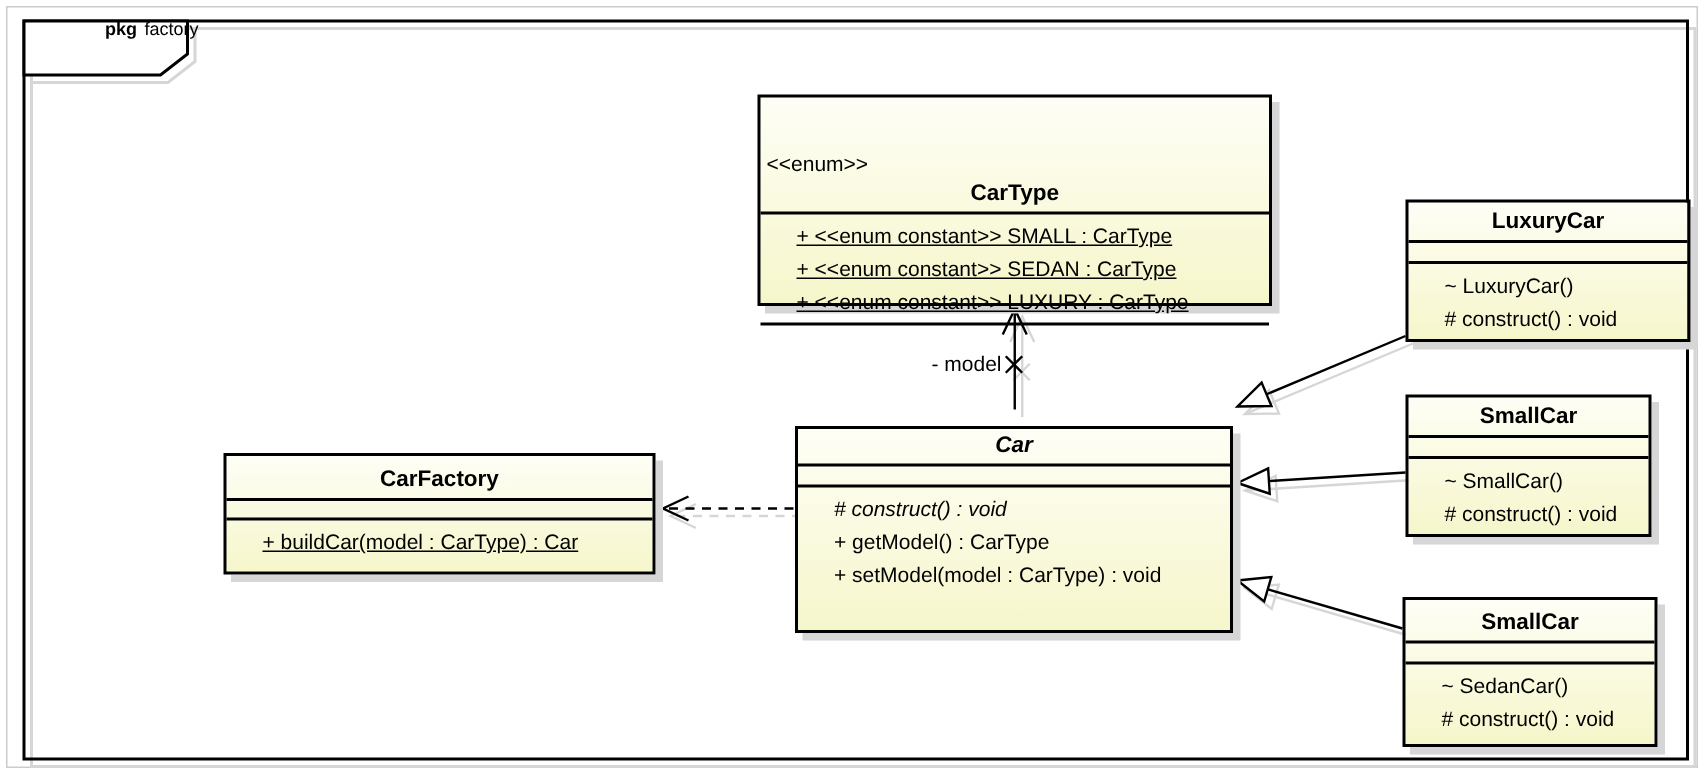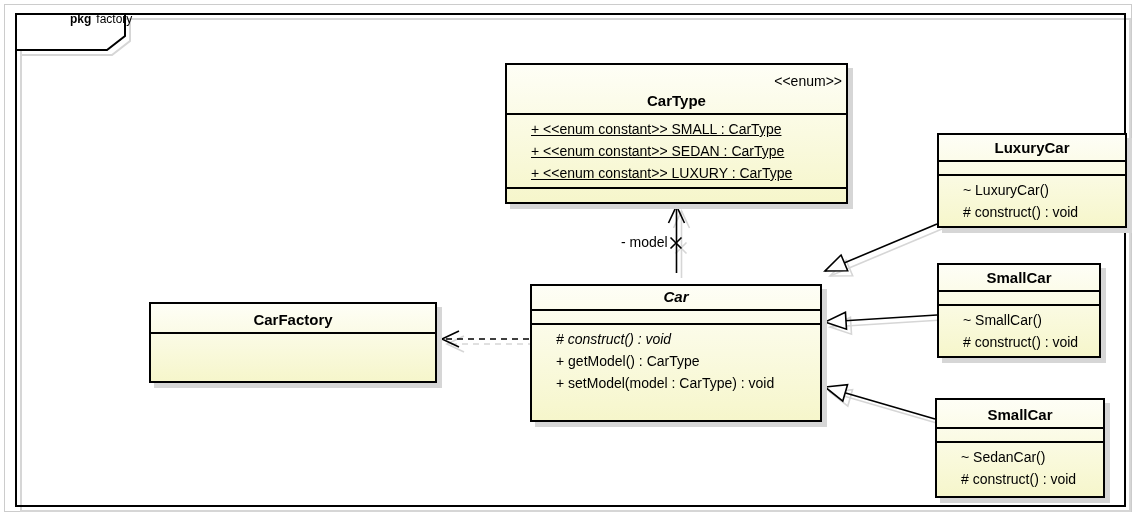--- a/index.html
+++ b/index.html
@@ -9,21 +9,21 @@
   }
   #wires{position:absolute;left:0;top:0;z-index:1;}
   .cls{
     position:absolute;box-sizing:border-box;z-index:2;
     border:2.5px solid #000;
     background:linear-gradient(180deg,#fefef6 0%,#f6f6cb 100%);
     box-shadow:5px 5px 0 #d6d6d6;
     display:flex;flex-direction:column;
   }
   .ttl{text-align:center;font-weight:bold;font-size:15px;padding:3px 4px 2px;line-height:20px;}
-  .stereo{font-weight:normal;font-size:14px;line-height:19px;padding-top:4px;text-align:right;}
+  .stereo{font-weight:normal;font-size:14px;line-height:19px;padding-top:4px;text-align:left;margin-top:28px;}
   .abstract-name{font-style:italic;}
   .attrs{border-top:2px solid #000;flex:0 0 auto;padding:3px 0;}
   .attrs.empty{padding:0;}
   .ops{border-top:2px solid #000;flex:1 1 auto;padding:3px 0;min-height:6px;}
   .row{font-size:14px;line-height:22px;padding:0 24px;white-space:nowrap;}
   .ul{text-decoration:underline;}
   .it{font-style:italic;}
   .tab-label{
     position:absolute;left:31px;top:9px;z-index:3;font-size:12px;line-height:20px;margin-left:39px;
   }
@@ -104,20 +104,23 @@
     <div class="ops">
       <div class="row it"># construct() : void</div>
       <div class="row">+ getModel() : CarType</div>
       <div class="row">+ setModel(model : CarType) : void</div>
     </div>
   </div>
 
   <div class="cls" style="left:149px;top:302px;width:288px;height:81px">
     <div class="ttl" style="padding-top:6px">CarFactory</div>
     <div class="attrs empty" style="height:11px"></div>
+    <div class="ops">
+      <div class="row ul">+ buildCar(model : CarType) : Car</div>
+    </div>
   </div>
 
   <div class="cls" style="left:937px;top:133px;width:190px;height:95px">
     <div class="ttl">LuxuryCar</div>
     <div class="attrs empty" style="height:12px"></div>
     <div class="ops">
       <div class="row">~ LuxuryCar()</div>
       <div class="row"># construct() : void</div>
     </div>
   </div>

